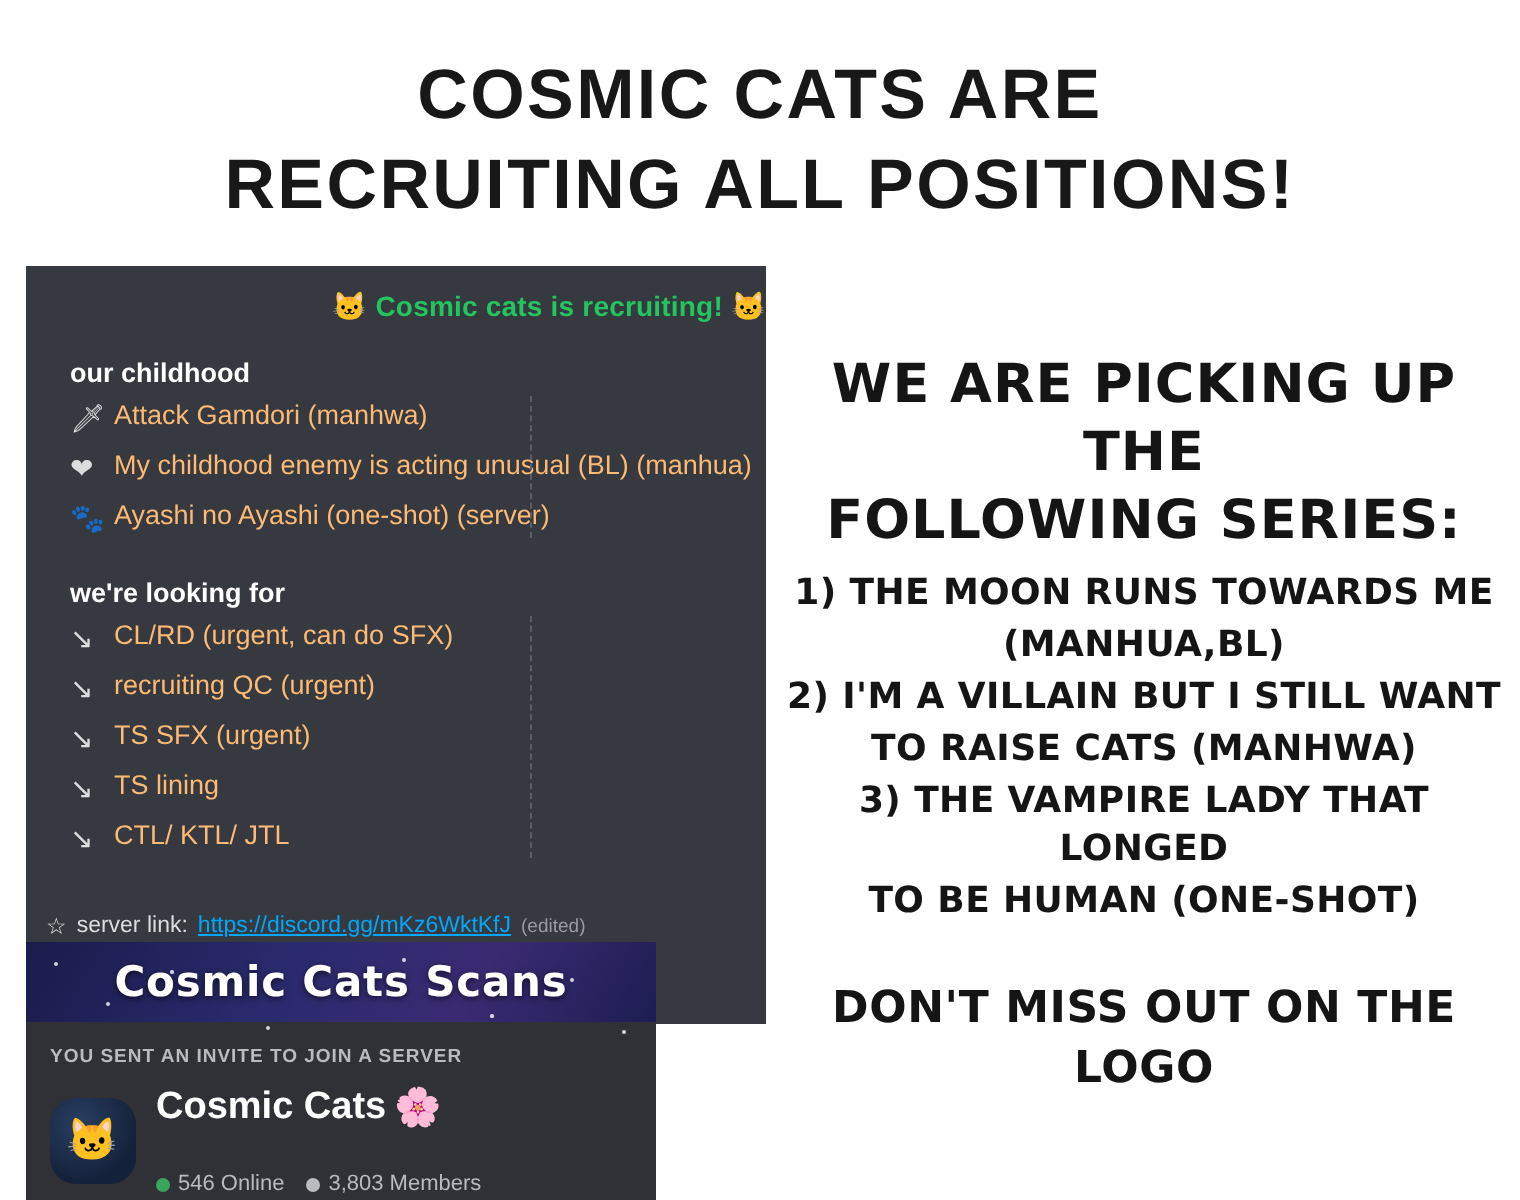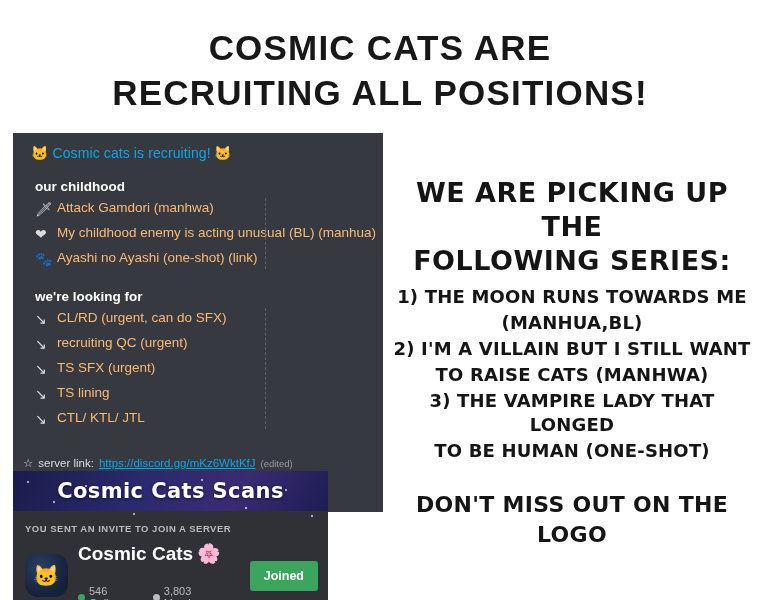--- a/index.html
+++ b/index.html
@@ -67,25 +67,26 @@
     left: 13px;
     top: 133px;
     width: 370px;
     background: #36393f;
     color: #dcddde;
     font-size: 13.5px;
     padding: 10px 0 14px 0;
     box-sizing: border-box;
   }
   .msg-title {
-    font-weight: normal;
-    color: #0ea5e9;
+    font-weight: bold;
+    color: #22c55e;
     font-size: 14px;
     padding: 2px 0 0 18px;
     letter-spacing: 0.1px;
+    text-align: right;
   }
   .section-head {
     font-weight: bold;
     color: #ffffff;
     font-size: 13.5px;
     padding: 18px 0 2px 22px;
   }
   .bullet-row {
     display: flex;
     align-items: center;
@@ -250,21 +251,21 @@
     <div class="bullet-row">
       <span class="bico">🗡</span>
       <span class="btxt">Attack Gamdori (manhwa)</span>
     </div>
     <div class="bullet-row">
       <span class="bico">❤</span>
       <span class="btxt">My childhood enemy is acting unusual (BL) (manhua)</span>
     </div>
     <div class="bullet-row">
       <span class="bico">🐾</span>
-      <span class="btxt">Ayashi no Ayashi (one-shot) (link)</span>
+      <span class="btxt">Ayashi no Ayashi (one-shot) (server)</span>
     </div>
   </div>
 
   <div class="section-head">we're looking for</div>
 
   <div class="dashed-wrap">
     <div class="bullet-row">
       <span class="bico">↘</span>
       <span class="btxt">CL/RD (urgent, can do SFX)</span>
     </div>
@@ -325,21 +326,20 @@
         <span class="stat">
           <span class="dot online"></span>
           <span>546 Online</span>
         </span>
         <span class="stat">
           <span class="dot members"></span>
           <span>3,803 Members</span>
         </span>
       </div>
     </div>
-    <button class="joined-btn">Joined</button>
   </div>
 </div>
 
 <div class="right-col">
   <div class="pick-title">
     <div>WE ARE PICKING UP THE</div>
     <div>FOLLOWING SERIES:</div>
   </div>
   <div class="series-list">
     <div>1) THE MOON RUNS TOWARDS ME</div>

